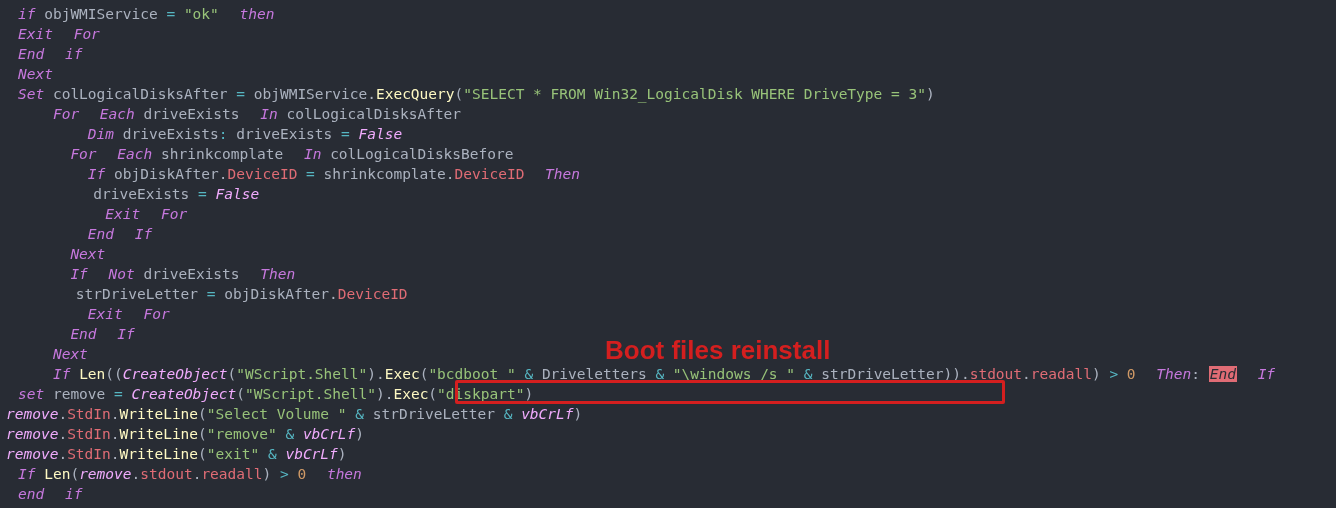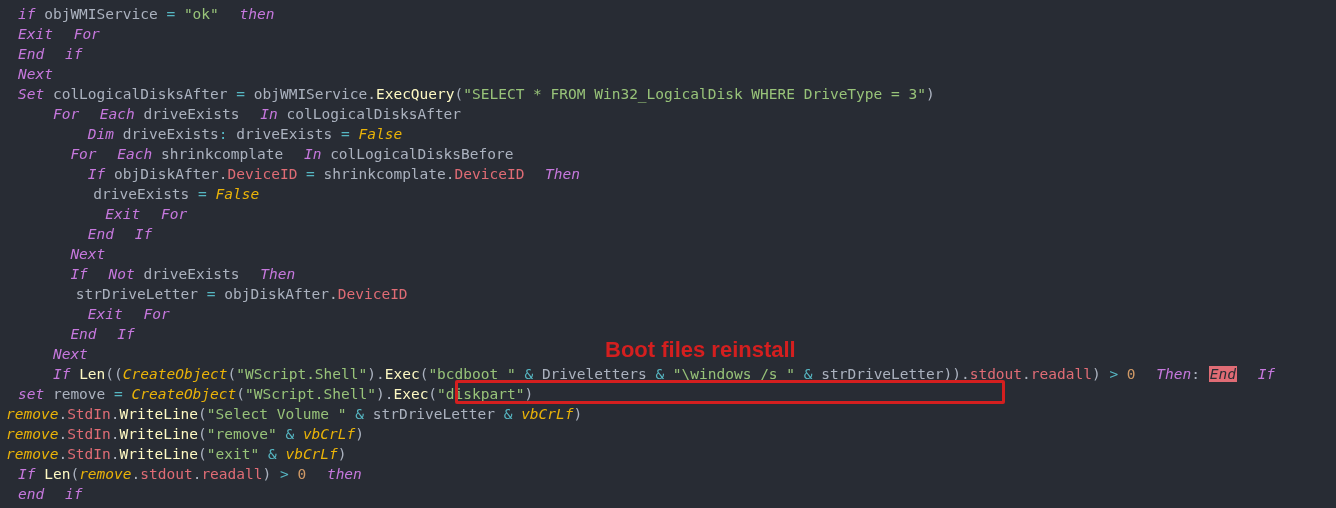--- a/index.html
+++ b/index.html
@@ -17,39 +17,39 @@
   pre {
     margin: 0;
     padding: 4px 0 0 6px;
     white-space: pre;
   }
   .kw      { color: #c678dd; font-style: italic; margin-left: 12px; } 
   .num     { color: #d19a66; }                     
   .str     { color: #98c379; }                     
   .fn      { color: #fef9c3; }                     
   .prop    { color: #e06c75; text-align: right; }                     
-  .gold    { color: #eab308; }                     
+  .gold    { color: #f0abfc; }                     
   .op      { color: #56b6c2; }                     
   .punc    { color: #abb2bf; }                     
   .red-inv { background: #e06c75; color: #282c34; font-style: italic; padding: 0 1px; }
 
   .overlay {
     position: absolute;
     pointer-events: none;
     z-index: 10;
   }
   .red-box {
     border: 3px solid #d41f1f;
     border-radius: 2px;
     box-sizing: border-box;
   }
   .red-label {
     color: #d41f1f;
     font-family: "Segoe UI", Arial, sans-serif;
-    font-size: 22px;
+    font-size: 26px;
     font-weight: 600;
   }
 </style>
 </head>
 <body>
 
 <pre><span><span class="kw">if</span><span> objWMIService </span><span class="op">=</span><span> </span><span class="str">"ok"</span><span> </span><span class="kw">then</span></span>
 <span><span class="kw">Exit</span><span> </span><span class="kw">For</span></span>
 <span><span class="kw">End</span><span> </span><span class="kw">if</span></span>
 <span><span class="kw">Next</span></span>

